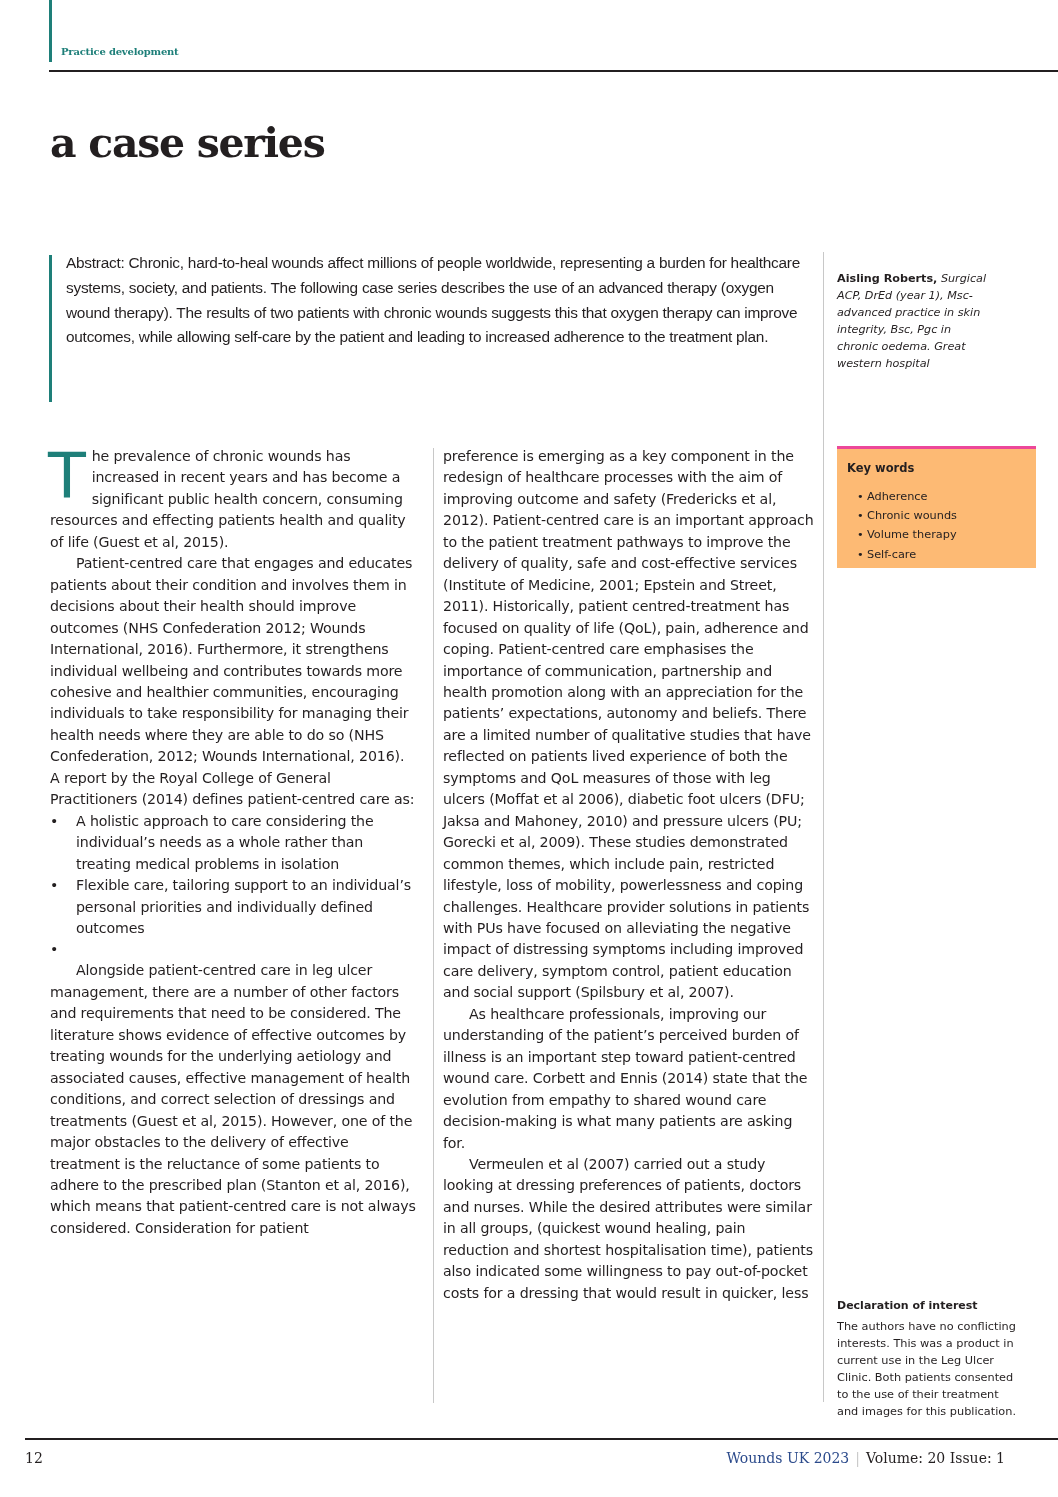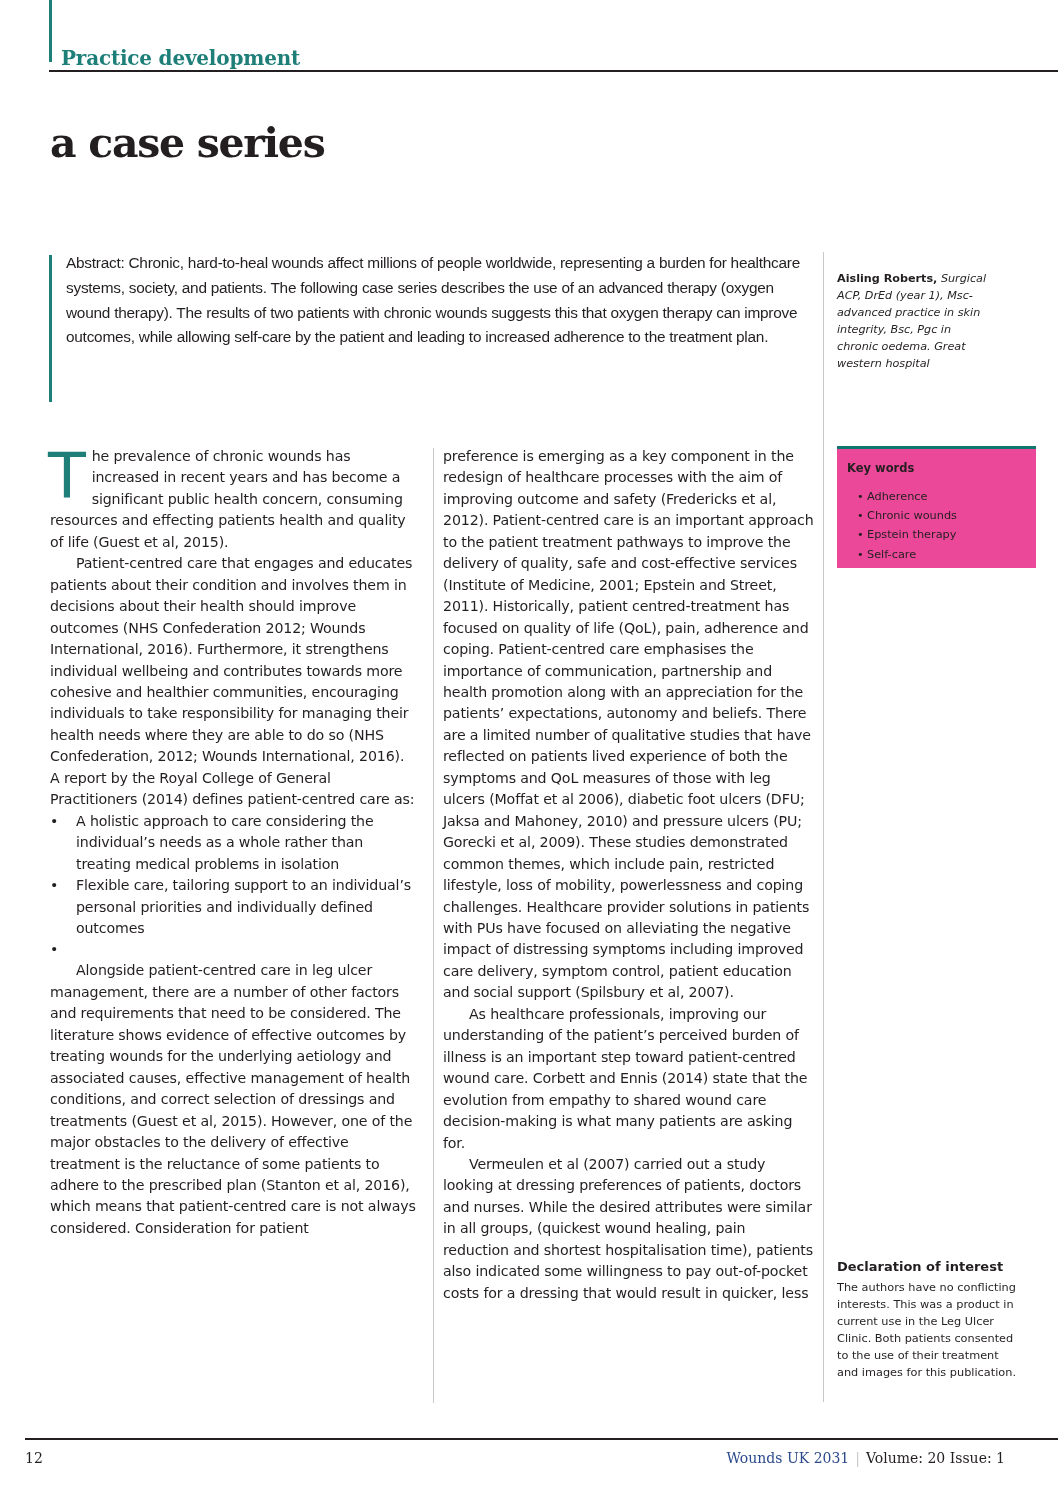--- a/index.html
+++ b/index.html
@@ -1,43 +1,43 @@
 <!DOCTYPE html>
 <html><head>
 <meta charset="utf-8">
 <style>
   html, body { margin: 0; padding: 0; background: #ffffff; }
   body { width: 1058px; height: 1497px; position: relative; overflow: hidden; color: #231f20; }
 
   
   .section-bar { position: absolute; left: 49px; top: 0; width: 3px; height: 62px; background: #1e7f79; }
-  .section-label { position: absolute; left: 61px; top: 46px; font-family: "DejaVu Serif", serif; font-weight: bold; font-size: 20px; color: #1e7f79; letter-spacing: -0.2px; }
+  .section-label { position: absolute; left: 61px; top: 46px; font-family: "DejaVu Serif", serif; font-weight: bold; font-size: 10px; color: #1e7f79; letter-spacing: -0.2px; }
   .header-rule { position: absolute; left: 49px; top: 70px; width: 1009px; height: 2px; background: #231f20; }
 
   .title { position: absolute; left: 50px; top: 116px; width: 760px; margin: 0; font-family: "DejaVu Serif", serif; font-weight: bold; font-size: 41px; line-height: 54px; letter-spacing: -1.3px; color: #231f20; }
   .title span { display: block; }
 
   
   .abstract-bar { position: absolute; left: 49px; top: 255px; width: 3px; height: 147px; background: #1e7f79; }
   .abstract { position: absolute; left: 66px; top: 251px; width: 740px; margin: 0; font-family: Liberation Sans, sans-serif; font-size: 15.4px; line-height: 24.8px; color: #231f20; letter-spacing: -0.25px; }
 
   
   .side-rule { position: absolute; left: 823px; top: 252px; width: 1px; height: 1150px; background: #c8c8c8; }
   .author { position: absolute; left: 837px; top: 270px; width: 150px; font-family: "DejaVu Sans", sans-serif; font-size: 11.2px; line-height: 17px; color: #231f20; }
   .author .name { font-weight: bold; }
   .author .cred { font-style: italic; }
 
-  .keywords { position: absolute; left: 837px; top: 446px; width: 199px; height: 122px; background: #ec4899; border-top: 3px solid #0f766e; box-sizing: border-box; padding: 10px 0 10px 10px; font-family: "DejaVu Sans", sans-serif; }
+  .keywords { position: absolute; left: 837px; top: 446px; width: 199px; height: 122px; background: #fdba74; border-top: 3px solid #ec4899; box-sizing: border-box; padding: 10px 0 10px 10px; font-family: "DejaVu Sans", sans-serif; }
   .keywords .kw-title { font-weight: bold; font-size: 11.5px; line-height: 18px; margin-bottom: 2px; }
   .keywords ul { list-style: none; margin: 10px; padding: 0; }
   .keywords li { font-size: 11.3px; line-height: 19.2px; }
   .keywords li .bullet { display: inline-block; width: 10px; }
 
   .declaration { position: absolute; left: 837px; top: 1258px; width: 180px; font-family: "DejaVu Sans", sans-serif; color: #231f20; }
-  .declaration .dec-title { font-weight: bold; font-size: 13px; line-height: 18px; margin-bottom: 3px; }
+  .declaration .dec-title { font-weight: bold; font-size: 11px; line-height: 18px; margin-bottom: 3px; margin-top: 39px; }
   .declaration .dec-body { font-size: 11.3px; line-height: 17px; }
 
   
   .col { position: absolute; top: 446px; font-family: "DejaVu Sans", sans-serif; font-size: 14.2px; line-height: 21.45px; color: #231f20; letter-spacing: -0.15px; }
   .col-1 { left: 50px; width: 368px; }
   .col-2 { left: 443px; width: 372px; }
   .col-divider { position: absolute; left: 433px; top: 448px; width: 1px; height: 955px; background: #c8c8c8; }
   .col p { margin: 0; }
   .col p.indent { text-indent: 26px; }
   .col p.gap { margin-top: 21px; }
@@ -68,21 +68,21 @@
 <p class="abstract">Abstract: Chronic, hard-to-heal wounds affect millions of people worldwide, representing a burden for healthcare systems, society, and patients. The following case series describes the use of an advanced therapy (oxygen wound therapy). The results of two patients with chronic wounds suggests this that oxygen therapy can improve outcomes, while allowing self-care by the patient and leading to increased adherence to the treatment plan.</p>
 
 <div class="side-rule"></div>
 <div class="author"><span class="name">Aisling Roberts,</span><span class="cred"> Surgical ACP, DrEd (year 1), Msc-advanced practice in skin integrity, Bsc, Pgc in chronic oedema. Great western hospital</span></div>
 
 <div class="keywords">
   <div class="kw-title">Key words</div>
   <ul>
     <li><span class="bullet">•</span><span>Adherence</span></li>
     <li><span class="bullet">•</span><span>Chronic wounds</span></li>
-    <li><span class="bullet">•</span><span>Epstein therapy</span></li>
+    <li><span class="bullet">•</span><span>Volume therapy</span></li>
     <li><span class="bullet">•</span><span>Self-care</span></li>
   </ul>
 </div>
 
 <div class="declaration">
   <div class="dec-title">Declaration of interest</div>
   <div class="dec-body">The authors have no conflicting interests. This was a product in current use in the Leg Ulcer Clinic. Both patients consented to the use of their treatment and images for this publication.</div>
 </div>
 
 <div class="col col-1">
@@ -99,13 +99,13 @@
 <div class="col-divider"></div>
 
 <div class="col col-2">
   <p>preference is emerging as a key component in the redesign of healthcare processes with the aim of improving outcome and safety (Fredericks et al, 2012). Patient-centred care is an important approach to the patient treatment pathways to improve the delivery of quality, safe and cost-effective services (Institute of Medicine, 2001; Epstein and Street, 2011). Historically, patient centred-treatment has focused on quality of life (QoL), pain, adherence and coping. Patient-centred care emphasises the importance of communication, partnership and health promotion along with an appreciation for the patients’ expectations, autonomy and beliefs. There are a limited number of qualitative studies that have reflected on patients lived experience of both the symptoms and QoL measures of those with leg ulcers (Moffat et al 2006), diabetic foot ulcers (DFU; Jaksa and Mahoney, 2010) and pressure ulcers (PU; Gorecki et al, 2009). These studies demonstrated common themes, which include pain, restricted lifestyle, loss of mobility, powerlessness and coping challenges. Healthcare provider solutions in patients with PUs have focused on alleviating the negative impact of distressing symptoms including improved care delivery, symptom control, patient education and social support (Spilsbury et al, 2007).</p>
   <p class="indent">As healthcare professionals, improving our understanding of the patient’s perceived burden of illness is an important step toward patient-centred wound care. Corbett and Ennis (2014) state that the evolution from empathy to shared wound care decision-making is what many patients are asking for.</p>
   <p class="indent">Vermeulen et al (2007) carried out a study looking at dressing preferences of patients, doctors and nurses. While the desired attributes were similar in all groups, (quickest wound healing, pain reduction and shortest hospitalisation time), patients also indicated some willingness to pay out-of-pocket costs for a dressing that would result in quicker, less</p>
 </div>
 
 <div class="footer-rule"></div>
 <div class="page-num">12</div>
-<div class="journal"><span class="j-name">Wounds UK 2031</span><span class="j-sep">|</span><span>Volume: 20 Issue: 1</span></div>
+<div class="journal"><span class="j-name">Wounds UK 2023</span><span class="j-sep">|</span><span>Volume: 20 Issue: 1</span></div>
 
 </body></html>

